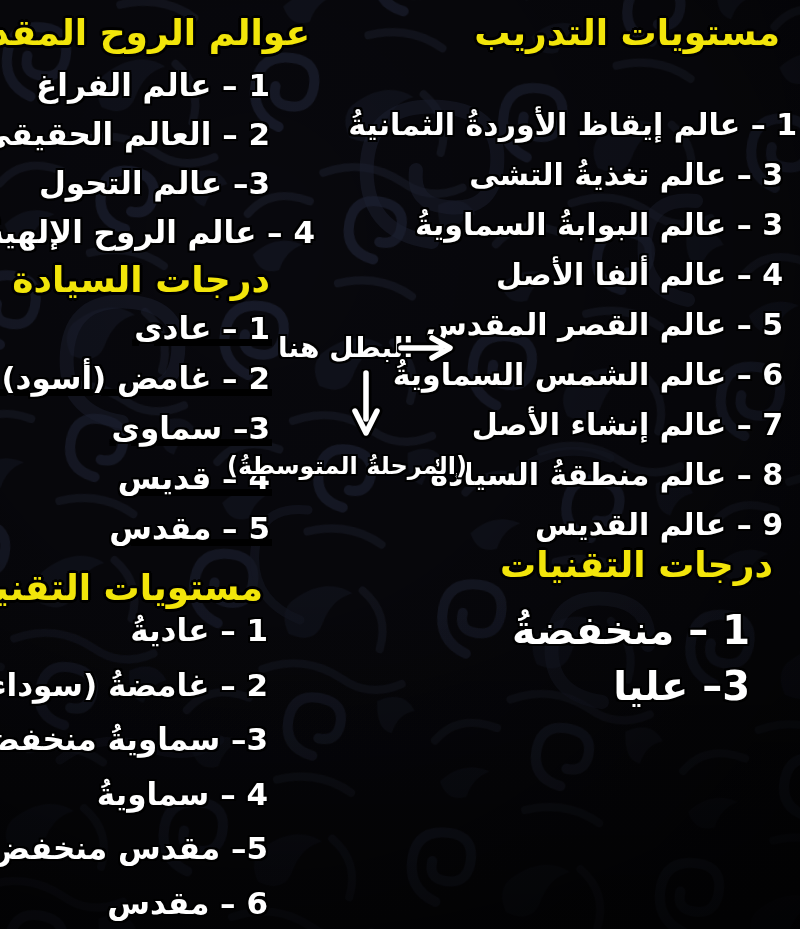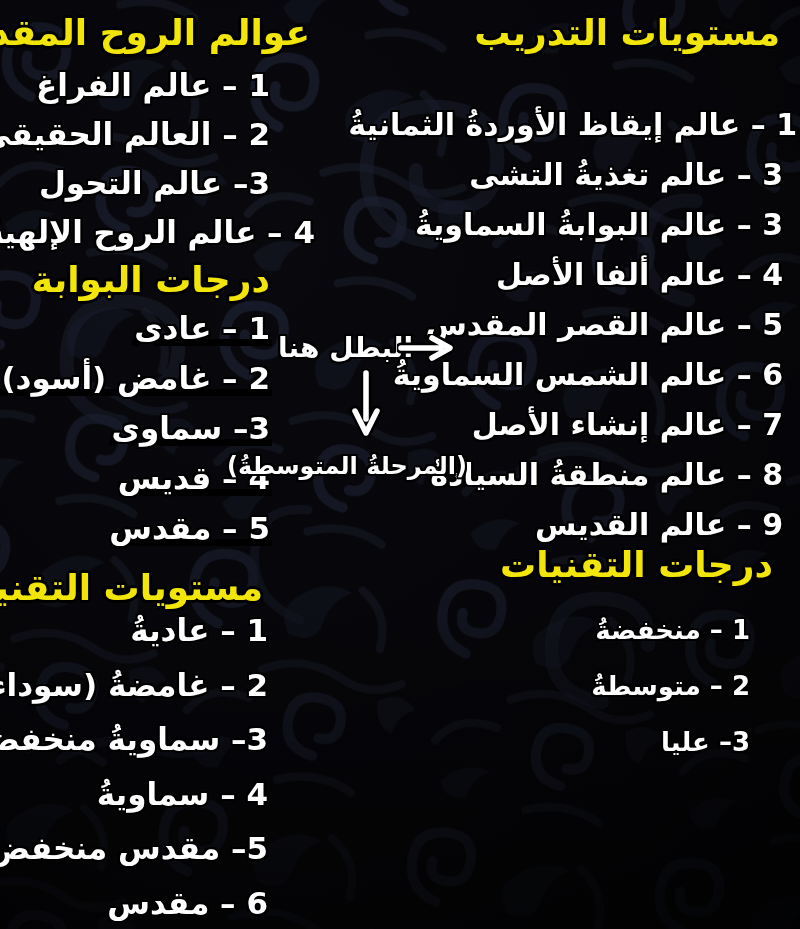--- a/index.html
+++ b/index.html
@@ -45,21 +45,21 @@
   .lst-spirit li{height:49px;font-size:31px;}
   .lst-spirit li:nth-child(4){margin-right:-45px;}
   .lst-training{top:75px;right:17px;margin-top:24px;}
   .lst-training li{height:50px;font-size:30px;}
   .lst-training li:nth-child(1){margin-right:-14px;}
   .lst-weapons{top:303px;right:530px;text-decoration:underline;}
   .lst-weapons li{height:50px;font-size:31px;}
   .lst-techlevels{top:603px;right:532px;}
   .lst-techlevels li{height:54.5px;font-size:31px;}
   .lst-techgrades{top:602px;right:50px;}
-  .lst-techgrades li{height:56px;font-size:26px;}
+  .lst-techgrades li{height:56px;font-size:40px;}
   .note{
     position:absolute;margin:0;
     color:#fff;font-weight:bold;white-space:nowrap;
     text-shadow:
       2px 0 0 #000,-2px 0 0 #000,0 2px 0 #000,0 -2px 0 #000,
       2px 2px 0 #000,-2px -2px 0 #000,2px -2px 0 #000,-2px 2px 0 #000;
   }
   .hero-label{top:331px;right:387px;font-size:28px;}
   .stage-note{top:452px;right:333px;font-size:24px;text-align:center;}
   .arrow{position:absolute;}
@@ -129,21 +129,21 @@
     <li>3 – عالم تغذيةُ التشى</li>
     <li>3 – عالم البوابةُ السماويةُ</li>
     <li>4 – عالم ألفا الأصل</li>
     <li>5 – عالم القصر المقدس</li>
     <li>6 – عالم الشمس السماويةُ</li>
     <li>7 – عالم إنشاء الأصل</li>
     <li>8 – عالم منطقةُ السيادةُ</li>
     <li>9 – عالم القديس</li>
   </ul>
 
-  <h2 class="hdr" style="top:257px;right:530px;">درجات البوابة</h2>
+  <h2 class="hdr" style="top:257px;right:530px;">درجات السيادة</h2>
   <ul class="lst lst-weapons">
     <li>1 – عادى</li>
     <li>2 – غامض (أسود)</li>
     <li>3– سماوى</li>
     <li>4 – قديس</li>
     <li>5 – مقدس</li>
   </ul>
 
   <h2 class="hdr" style="top:565px;right:537px;">مستويات التقنيات</h2>
   <ul class="lst lst-techlevels">
@@ -151,21 +151,20 @@
     <li>2 – غامضةُ (سوداء)</li>
     <li>3– سماويةُ منخفضةُ</li>
     <li>4 – سماويةُ</li>
     <li>5– مقدس منخفض</li>
     <li>6 – مقدس</li>
   </ul>
 
   <h2 class="hdr" style="top:542px;right:27px;">درجات التقنيات</h2>
   <ul class="lst lst-techgrades">
     <li>1 – منخفضةُ</li>
-    <li>2 – متوسطةُ</li>
     <li>3– عليا</li>
   </ul>
 
   <p class="note hero-label">البطل هنا</p>
 
   <svg class="arrow arrow-right" width="62" height="28" viewBox="0 0 62 28" aria-hidden="true">
     <path d="M4 14 H44 M35 4 L53 14 L35 24" fill="none" stroke="#000" stroke-width="11" stroke-linecap="round" stroke-linejoin="round"></path>
     <path d="M4 14 H44 M35 4 L53 14 L35 24" fill="none" stroke="#fff" stroke-width="5.5" stroke-linecap="round" stroke-linejoin="round"></path>
   </svg>
 

